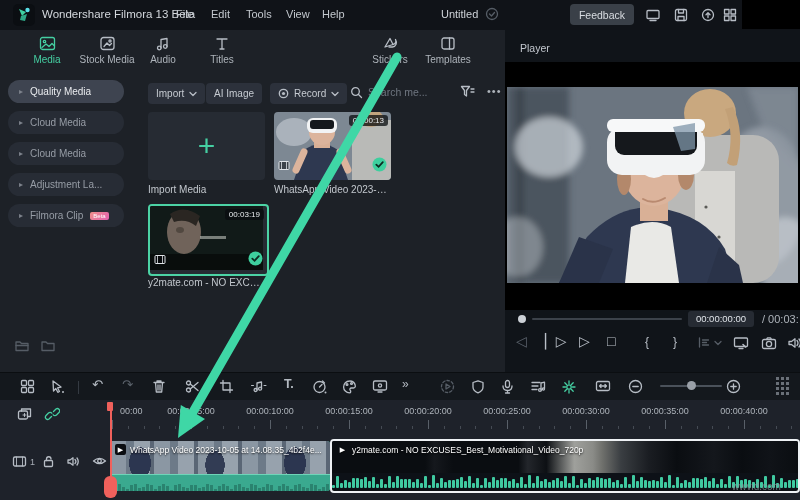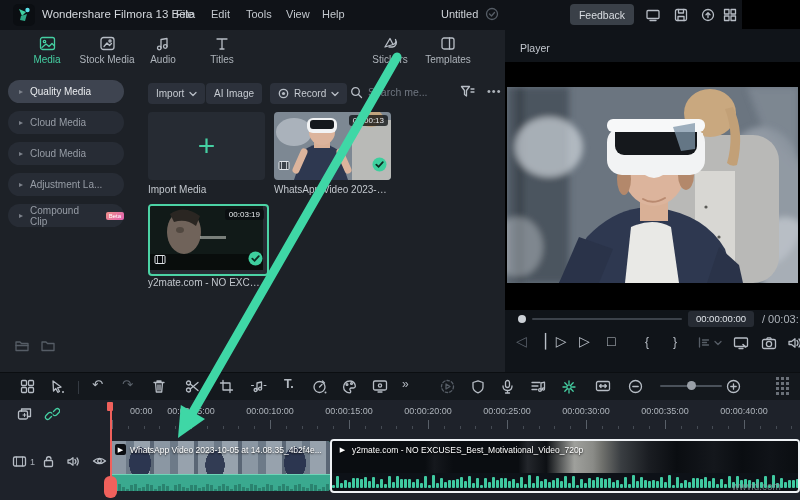--- a/index.html
+++ b/index.html
@@ -236,21 +236,21 @@
   <div class="abs sb-item" style="top:112px">
     <span class="sb-caret">▸</span>
     <span>Cloud Media</span>
   </div>
   <div class="abs sb-item" style="top:143px">
     <span class="sb-caret">▸</span>
     <span>Adjustment La...</span>
   </div>
   <div class="abs sb-item" style="top:174px">
     <span class="sb-caret">▸</span>
-    <span>Compound Clip</span>
+    <span>Filmora Clip</span>
     <span class="sb-badge">Beta</span>
   </div>
 
   <span class="abs" style="left:14px;top:309px">
     <svg class="ic dim" width="16" height="14">
         <path d="M2 3 H6 L7.5 4.5 H14 V11.5 H2 Z"></path>
         <path d="M2 6.5 H14"></path>
       </svg>
   </span>
   <span class="abs" style="left:40px;top:309px">
@@ -592,21 +592,21 @@
       </svg>
   </span>
   <span class="abs" style="left:44px;top:7px">
     <svg class="ic teal" width="16" height="14">
         <path d="M6.5 9.5 L4 12 A2.3 2.3 0 0 1 0.8 8.8 L3.5 6 A2.3 2.3 0 0 1 6.8 6.2" transform="translate(1,0)"></path>
         <path d="M8.5 4.5 L11 2 A2.3 2.3 0 0 1 14.2 5.2 L11.5 8 A2.3 2.3 0 0 1 8.2 7.8" transform="translate(1,0)"></path>
       </svg>
   </span>
 
   <div id="ruler" class="abs">
-    <span class="ruler-lbl" style="left:20px">00:00</span>
+    <span class="ruler-lbl" style="left:10px">00:00</span>
     <span class="ruler-lbl" style="left:81px;transform:translateX(-50%)">00:00:05:00</span>
     <span class="ruler-lbl" style="left:160px;transform:translateX(-50%)">00:00:10:00</span>
     <span class="ruler-lbl" style="left:239px;transform:translateX(-50%)">00:00:15:00</span>
     <span class="ruler-lbl" style="left:318px;transform:translateX(-50%)">00:00:20:00</span>
     <span class="ruler-lbl" style="left:397px;transform:translateX(-50%)">00:00:25:00</span>
     <span class="ruler-lbl" style="left:476px;transform:translateX(-50%)">00:00:30:00</span>
     <span class="ruler-lbl" style="left:555px;transform:translateX(-50%)">00:00:35:00</span>
     <span class="ruler-lbl" style="left:634px;transform:translateX(-50%)">00:00:40:00</span>
     <div id="ruler-ticks">
         <div class="tick major" style="left: 2px;"></div>

